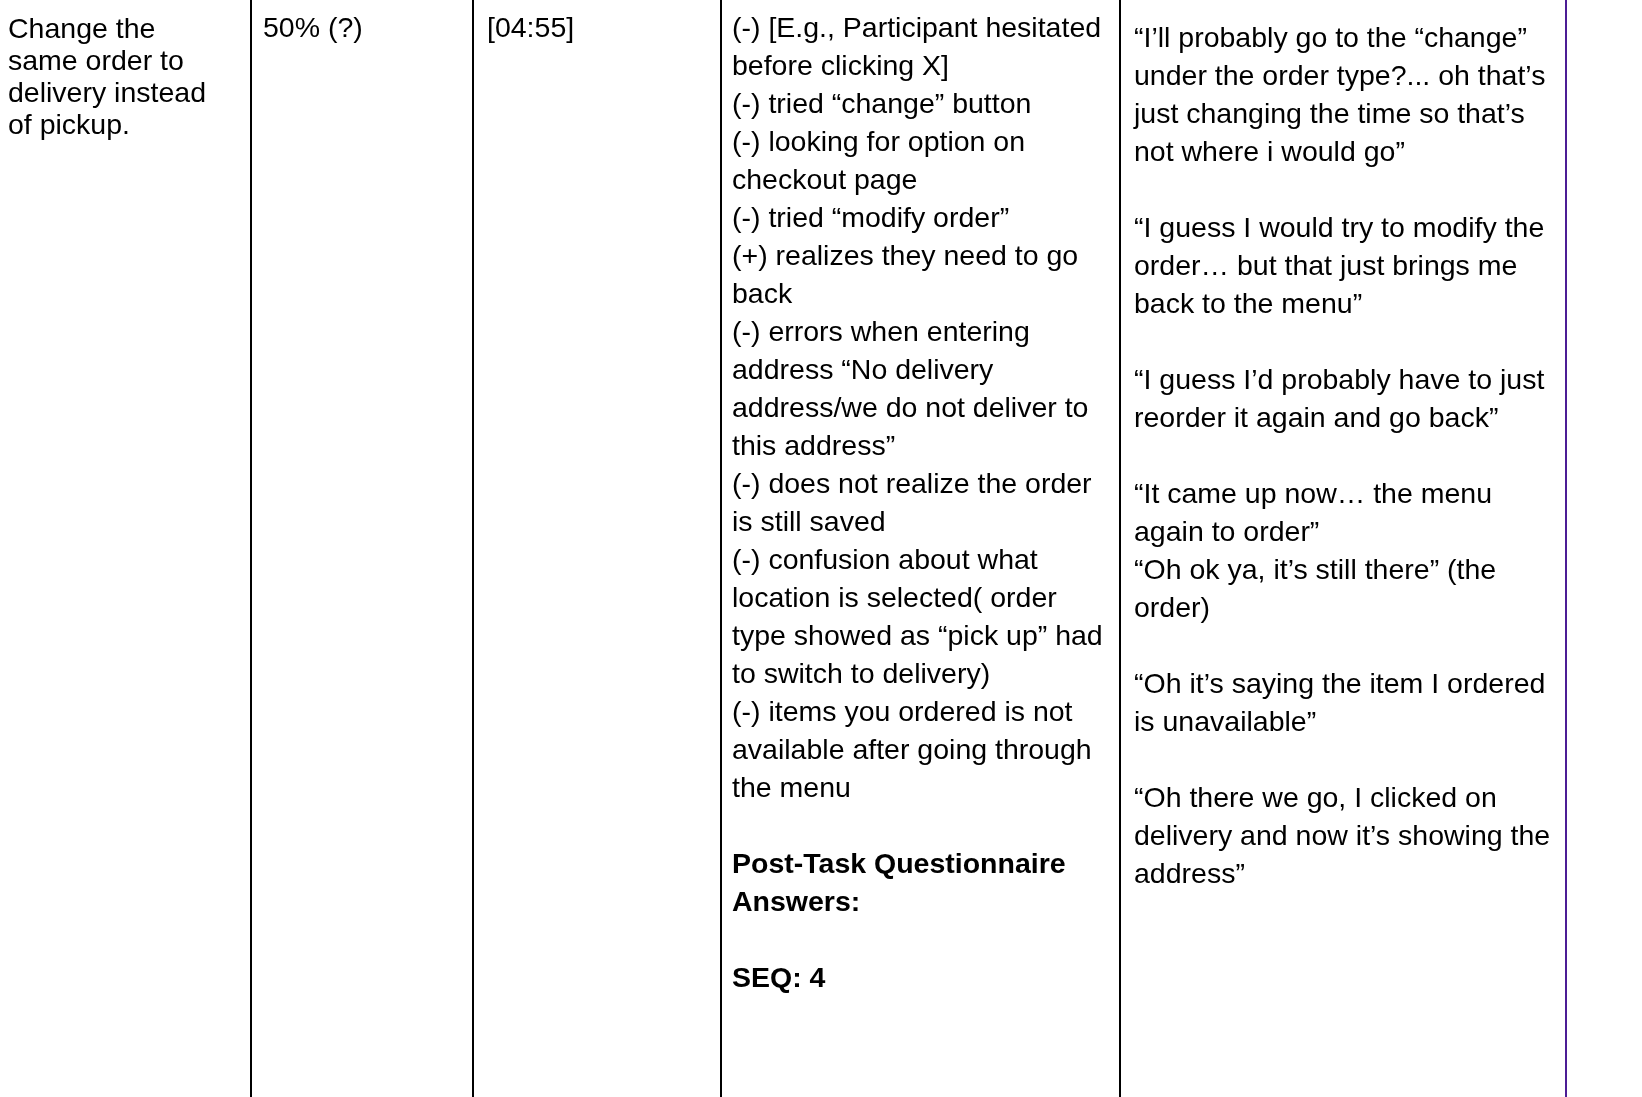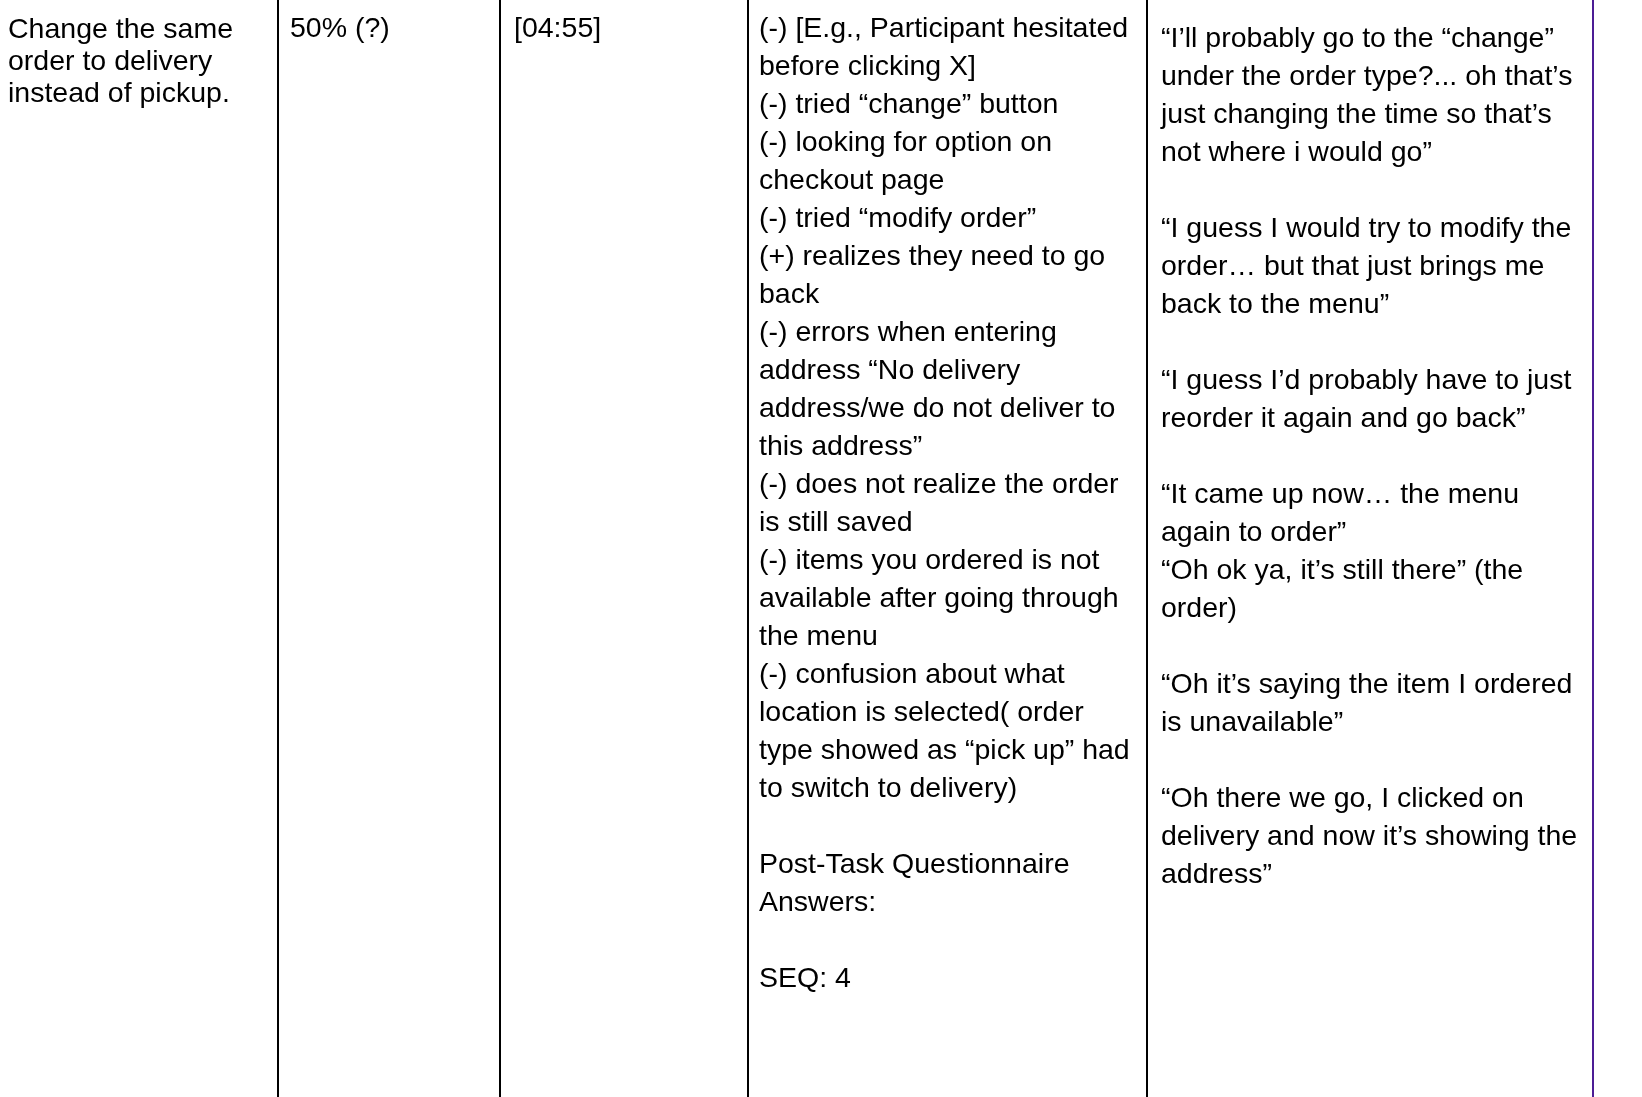--- a/index.html
+++ b/index.html
@@ -21,21 +21,21 @@
   }
   .cell {
     box-sizing: border-box;
     flex: 0 0 auto;
     overflow: hidden;
   }
   .cell + .cell {
     border-left: 2px solid #000000;
   }
   .col-task {
-    width: 277px;
+    width: 250px;
     padding: 12px 22px 0 8px;
     line-height: 32px;
   }
   .col-rate {
     width: 222px;
     padding: 8px 12px 0 11px;
     line-height: 38px;
   }
   .col-time {
     width: 240px;
@@ -55,21 +55,21 @@
     border-right: 2px solid #4c1d95;
   }
   .col-obs .para, .col-quotes .para {
     min-height: 38px;
   }
   .para {
     white-space: normal;
     overflow-wrap: normal;
   }
   .b {
-    font-weight: normal;
+    font-weight: bold;
   }
 </style>
 </head>
 <body>
 
 <div class="screen">
 
   <div class="cell col-task">
     <div class="para">Change the same order to delivery instead of pickup.</div>
   </div>
@@ -83,22 +83,22 @@
   </div>
 
   <div class="cell col-obs">
       <div class="para">(-) [E.g., Participant hesitated before clicking X]</div>
       <div class="para">(-) tried “change” button</div>
       <div class="para">(-) looking for option on checkout page</div>
       <div class="para">(-) tried “modify order”</div>
       <div class="para">(+) realizes they need to go back</div>
       <div class="para">(-) errors when entering address “No delivery address/we do not deliver to this address”</div>
       <div class="para">(-) does not realize the order is still saved</div>
+      <div class="para">(-) confusion about what location is selected( order type showed as “pick up” had to switch to delivery)</div>
       <div class="para">(-) items you ordered is not available after going through the menu</div>
-      <div class="para">(-) confusion about what location is selected( order type showed as “pick up” had to switch to delivery)</div>
       <div class="para"></div>
       <div class="para b">Post-Task Questionnaire Answers:</div>
       <div class="para"></div>
       <div class="para b">SEQ: 4</div>
     </div>
 
   <div class="cell col-quotes">
       <div class="para">“I’ll probably go to the “change” under the order type?... oh that’s just changing the time so that’s not where i would go”</div>
       <div class="para"></div>
       <div class="para">“I guess I would try to modify the order… but that just brings me back to the menu”</div>

